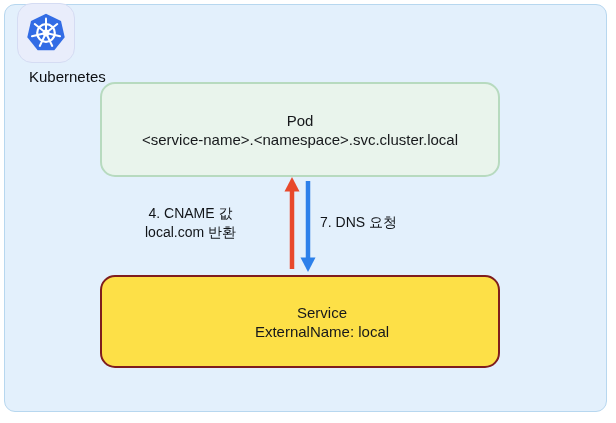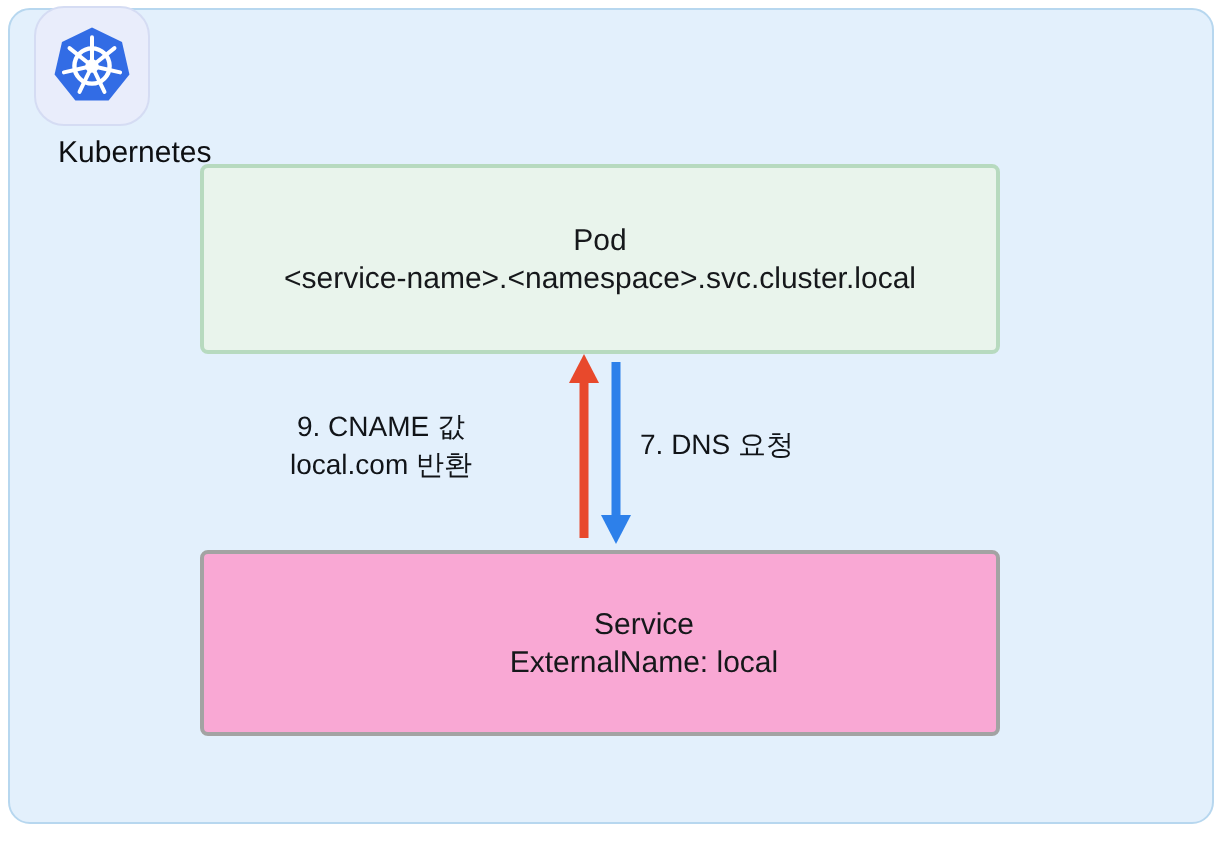--- a/index.html
+++ b/index.html
@@ -49,21 +49,21 @@
     left: 29px;
     top: 68px;
     font-size: 15px;
     color: #0d0f12;
   }
   .node {
     position: absolute;
     left: 100px;
     width: 400px;
     height: 95px;
-    border-radius: 4px;
+    border-radius: 15px;
     box-sizing: border-box;
     display: flex;
     flex-direction: column;
     align-items: center;
     justify-content: center;
     text-align: center;
     color: #16181b;
   }
   .node .node-title,
   .node .node-sub {
@@ -71,22 +71,22 @@
     line-height: 19px;
   }
   .pod {
     top: 82px;
     background: #e9f4ec;
     border: 2px solid #b7dabf;
   }
   .service {
     top: 275px;
     height: 93px;
-    background: #f9a8d4;
-    border: 2px solid #a3a3a3;
+    background: #fde047;
+    border: 2px solid #7f1d1d;
     padding-left: 44px;
   }
   .arrows {
     position: absolute;
     left: 0;
     top: 0;
     width: 616px;
     height: 423px;
     pointer-events: none;
   }
@@ -149,19 +149,19 @@
       <line x1="292" y1="269" x2="292" y2="190" stroke-width="4.5" stroke="#e8492c"></line>
       <polygon points="284.5,191.5 299.5,191.5 292,177" fill="#e8492c"></polygon>
     </g>
     <g>
       <line x1="308" y1="181" x2="308" y2="258" stroke-width="4.5" stroke="#2d80ea"></line>
       <polygon points="300.5,257.5 315.5,257.5 308,272" fill="#2d80ea"></polygon>
     </g>
   </svg>
 
   <div class="label-left">
-    <div>9. CNAME 값</div>
+    <div>4. CNAME 값</div>
     <div>local.com 반환</div>
   </div>
 
   <div class="label-right">7. DNS 요청</div>
 
 </div>
 
 </body></html>

